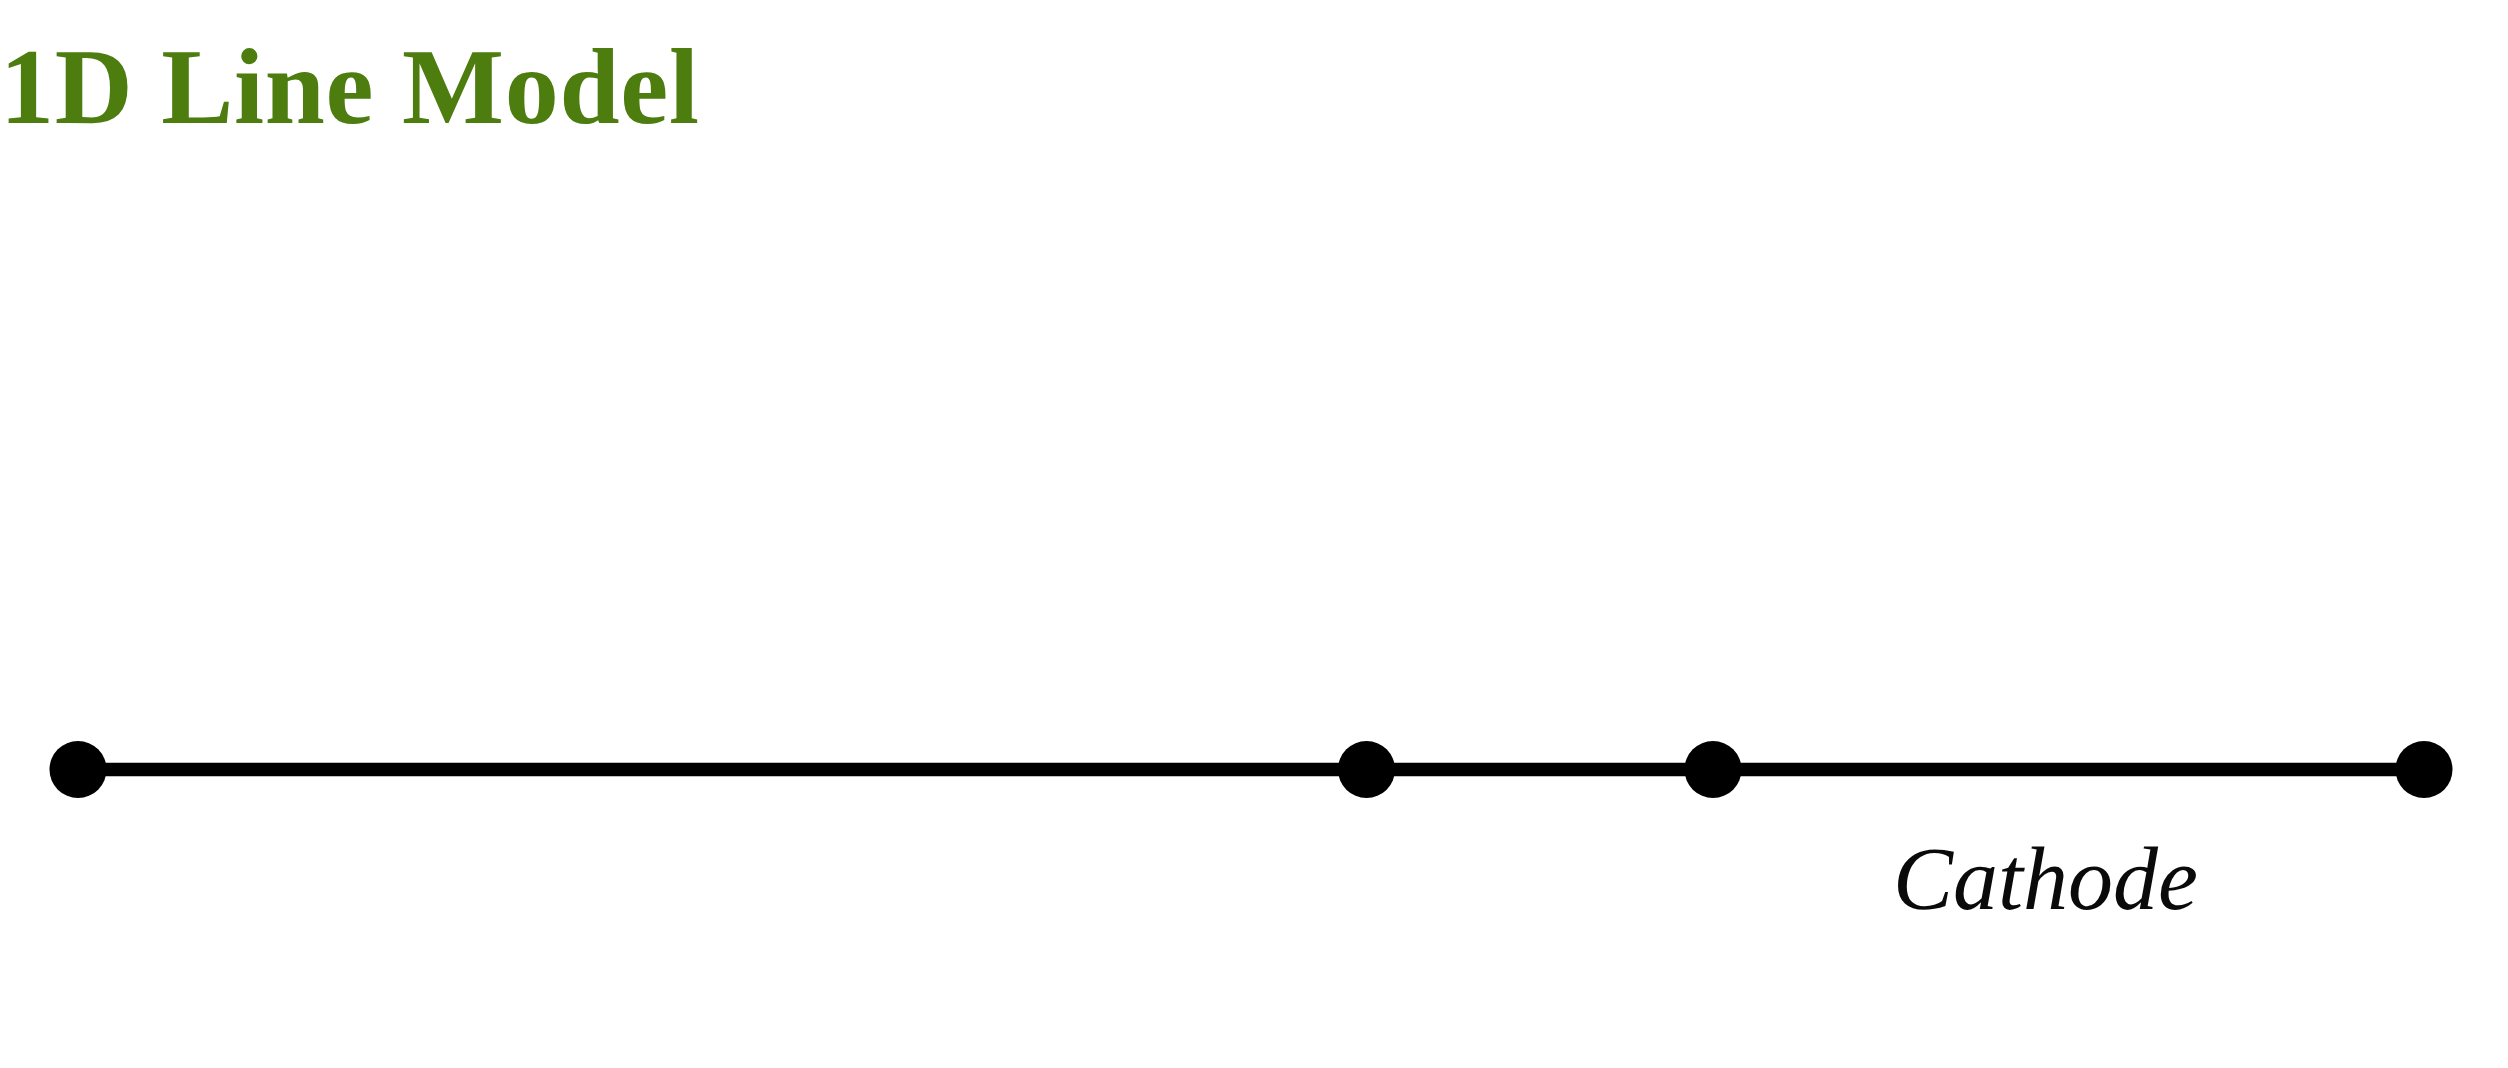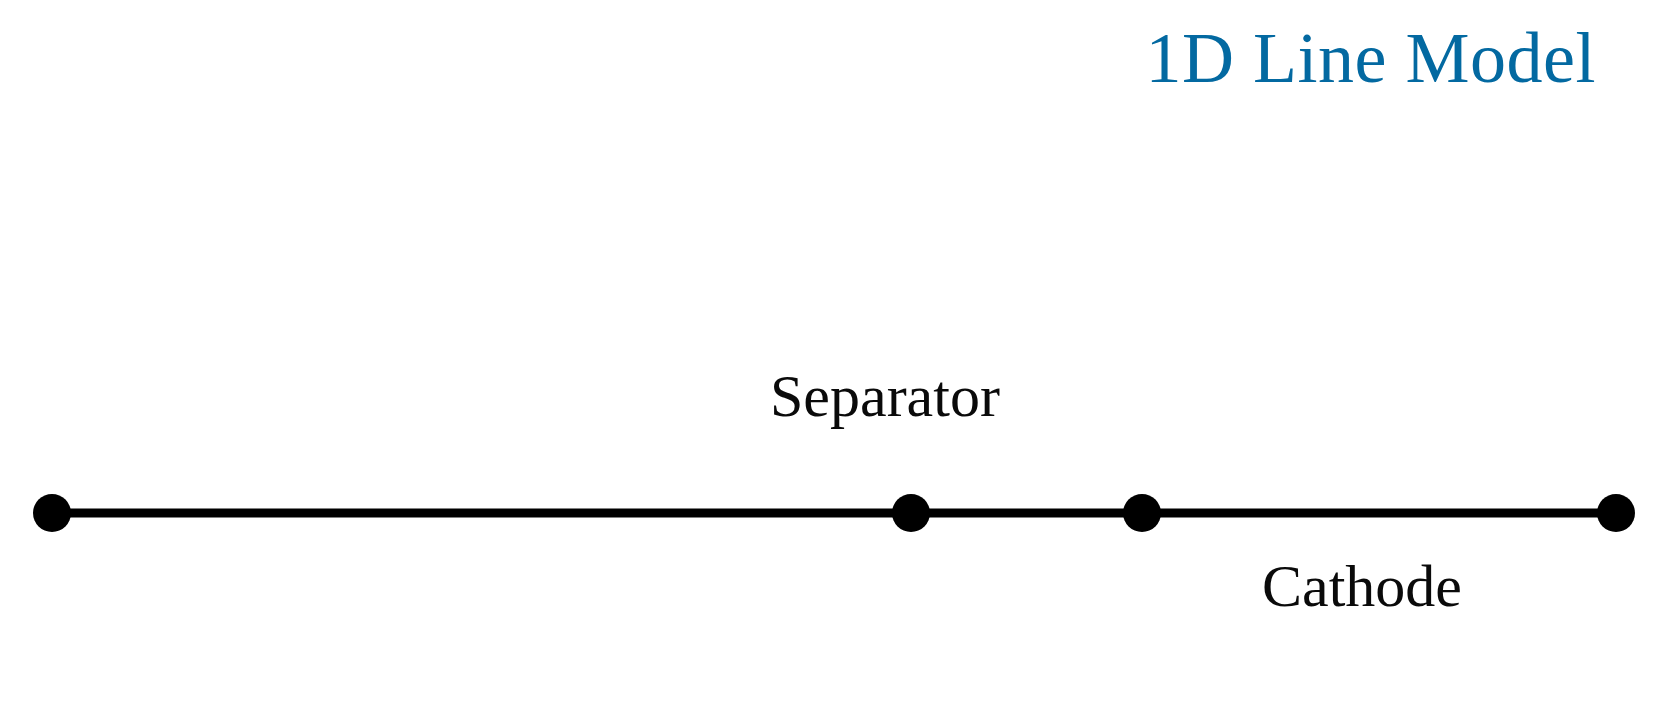--- a/index.html
+++ b/index.html
@@ -16,27 +16,27 @@
     width: 1672px;
     height: 712px;
     background: #ffffff;
     overflow: hidden;
   }
   .figure-title {
     position: absolute;
     top: 22px;
     left: 0;
     width: 1596px;
-    text-align: right;
+    text-align: left;
     font-size: 72px;
     line-height: 1.0;
-    font-weight: 400;
+    font-weight: 700;
     letter-spacing: 0.5px;
     white-space: nowrap;
-    color: #0369a1;
+    color: #4d7c0f;
   }
   #line-diagram {
     position: absolute;
     left: 0;
     top: 330px;
     width: 1672px;
     height: 260px;
   }
   .region-label {
     position: absolute;
@@ -50,35 +50,35 @@
     top: 366px;
     left: 770px;
   }
   .label-anode {
     top: 556px;
     left: 342px;
   }
   .label-cathode {
     top: 556px;
     left: 1262px;
+    font-style: italic;
   }
 </style>
 </head>
 <body>
 
 <div id="figure-root">
 
   <div class="figure-title">1D Line Model</div>
 
   <svg id="line-diagram" viewBox="0 0 1672 260">
     <line id="model-line" x1="52" y1="183" x2="1616" y2="183" stroke="#000000" stroke-width="9" stroke-linecap="butt"></line>
     <circle cx="52" cy="183" r="19" fill="#000000"></circle>
     <circle cx="911" cy="183" r="19" fill="#000000"></circle>
     <circle cx="1142" cy="183" r="19" fill="#000000"></circle>
     <circle cx="1616" cy="183" r="19" fill="#000000"></circle>
   </svg>
 
-  <div class="region-label label-separator">Separator</div>
 
 
   <div class="region-label label-cathode">Cathode</div>
 
 </div>
 
 </body></html>

